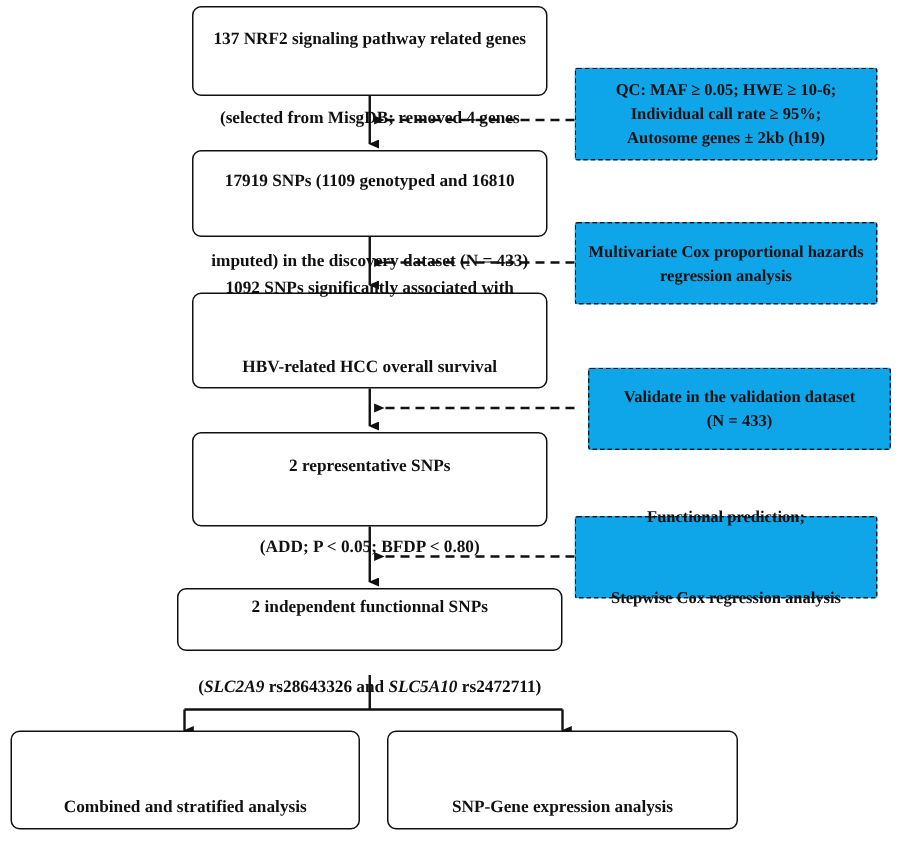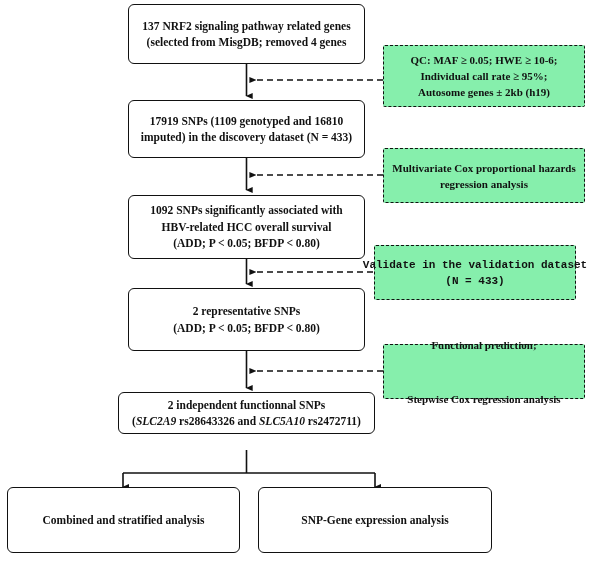--- a/index.html
+++ b/index.html
@@ -42,27 +42,28 @@
     justify-content: center;
     text-align: center;
     font-weight: bold;
     font-size: 11.5px;
     line-height: 16.5px;
     padding: 2px 6px;
   }
   .node .line {
     display: block;
     white-space: nowrap;
+    margin-top: 37px;
   }
   .note {
     position: absolute;
     box-sizing: border-box;
     border: 1.5px dashed #111111;
     border-radius: 2px;
-    background: #86efac;
+    background: #0ea5e9;
     display: flex;
     flex-direction: column;
     align-items: center;
     justify-content: center;
     text-align: center;
     font-weight: bold;
     font-size: 11px;
     line-height: 16px;
     padding: 2px 15px;
   }
@@ -149,21 +150,21 @@
     <span class="line">QC: MAF ≥ 0.05; HWE ≥ 10-6;</span>
     <span class="line">Individual call rate ≥ 95%;</span>
     <span class="line">Autosome genes ± 2kb (h19)</span>
   </div>
 
   <div class="note" style="left:383px; top:148px; width:202px; height:55px;">
     <span class="line">Multivariate Cox proportional hazards</span>
     <span class="line">regression analysis</span>
   </div>
 
-  <div class="note" style="left:374px; top:245px; width:202px; height:55px;font-family:Liberation Mono, monospace;">
+  <div class="note" style="left:392px; top:245px; width:202px; height:55px;">
     <span class="line">Validate in the validation dataset</span>
     <span class="line">(N = 433)</span>
   </div>
 
   <div class="note" style="left:383px; top:344px; width:202px; height:55px;gap:38px;">
     <span class="line">Functional prediction;</span>
     <span class="line">Stepwise Cox  regression analysis</span>
   </div>
 
 </div>

